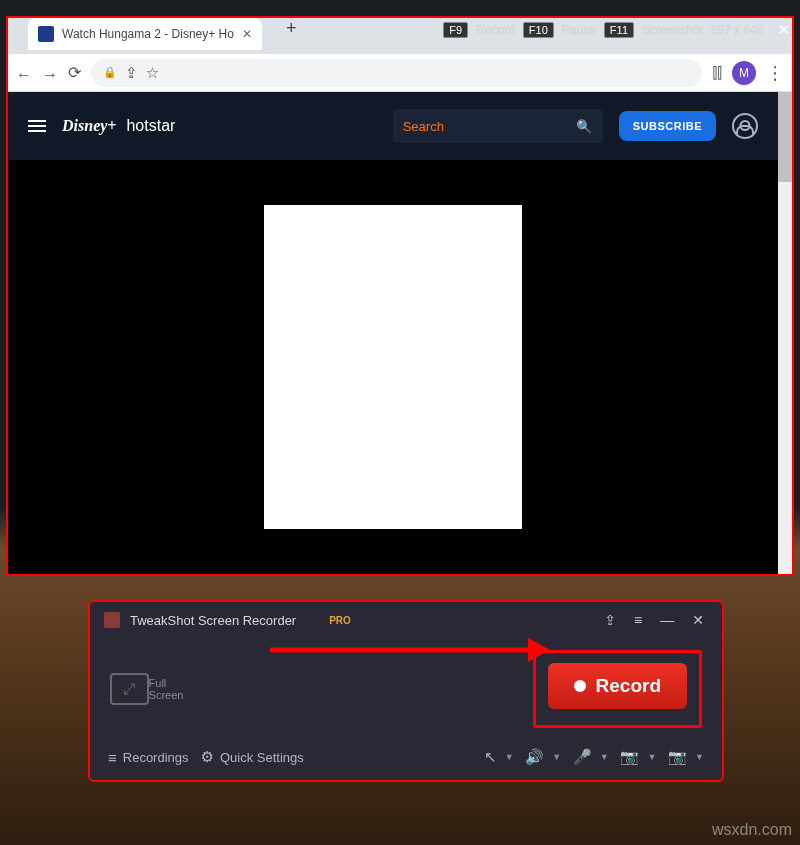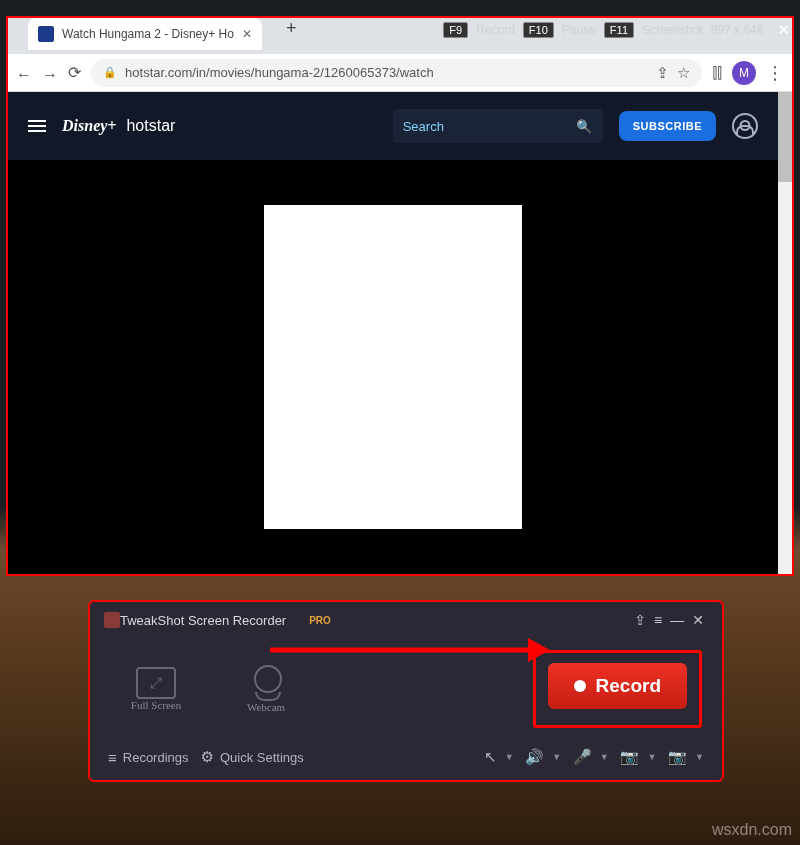--- a/index.html
+++ b/index.html
@@ -33,40 +33,40 @@
   .page { flex: 1; background: #0c111b; display: flex; flex-direction: column; }
   .scroll { width: 14px; background: #f0f0f0; }
   .scroll-thumb { height: 90px; background: #c0c0c0; }
   .page-header { height: 68px; display: flex; align-items: center; padding: 0 20px; gap: 16px; background: #111827; }
   .hamburger { display: flex; flex-direction: column; gap: 3px; cursor: pointer; }
   .hamburger span { width: 18px; height: 2px; background: #fff; }
   .logo { color: #fff; font-size: 16px; font-weight: 600; display: flex; align-items: center; }
   .logo .disneyplus { font-family: serif; font-style: italic; }
   .logo .hotstar { font-weight: 400; margin-left: 10px; }
   .spacer { flex: 1; }
-  .search-box { display: flex; align-items: center; background: #1a2436; border-radius: 4px; height: 34px; width: 210px; padding: 0 10px; gap: 20px; color: #7dd3fc; font-size: 13px; }
+  .search-box { display: flex; align-items: center; background: #1a2436; border-radius: 4px; height: 34px; width: 210px; padding: 0 10px; gap: 20px; color: #f97316; font-size: 13px; }
   .search-ico { font-size: 13px; }
   .subscribe { background: #1b6ee0; color: #fff; border: none; border-radius: 8px; height: 30px; padding: 0 14px; font-size: 11px; font-weight: 700; letter-spacing: .5px; cursor: pointer; }
   .user-ico { width: 26px; height: 26px; border: 2px solid #aab2c1; border-radius: 50%; position: relative; cursor: pointer; }
   .user-ico::before { content:''; position:absolute; top:5px; left:50%; transform:translateX(-50%); width:7px; height:7px; border:2px solid #aab2c1; border-radius:50%; }
   .user-ico::after { content:''; position:absolute; bottom:3px; left:50%; transform:translateX(-50%); width:14px; height:7px; border:2px solid #aab2c1; border-bottom:none; border-radius:7px 7px 0 0; }
   .video-area { flex: 1; background: #000; display: flex; align-items: center; justify-content: center; }
   .video-white { width: 258px; height: 320px; background: #fff; position: relative; }
   .video-white::before, .video-white::after { content:''; position:absolute; left:0; right:0; height:26px; background:#fff; }
   .video-white::before { top:-2px; } .video-white::after { bottom:-2px; }
 
   
   .recorder { position: absolute; left: 88px; top: 600px; width: 636px; background: #2a2834; border-radius: 6px; border: 2px solid red; padding: 0; z-index: 25; color: #d9d7e0; }
-  .rec-title { display: flex; align-items: center; padding: 10px 14px; font-size: 13px; }
+  .rec-title { display: flex; align-items: center; padding: 10px 14px; gap: 10px; font-size: 13px; }
   .rec-title-icon { width: 16px; height: 16px; background: #8b3a3a; border-radius: 2px; }
   .pro { color: #e3a23a; font-weight: 700; font-size: 10px; margin-left: 23px; }
   .rec-title .spacer { flex: 1; }
   .window-btn { color: #c7c4d1; font-size: 14px; cursor: pointer; padding: 0 4px; }
   .rec-body { display: flex; align-items: center; padding: 12px 20px 10px; gap: 18px; position: relative; }
-  .mode { display: flex; flex-direction: column; align-items: center; width: 92px; cursor: pointer; font-family: Liberation Serif, serif; }
+  .mode { display: flex; flex-direction: row; align-items: center; width: 92px; cursor: pointer; }
   .mode-icon { width: 40px; height: 32px; border: 2px solid #696678; border-radius: 4px; position: relative; }
   .mode.fullscreen .mode-icon::before { content:'⤢'; position:absolute; inset:0; color:#696678; font-size:15px; display:flex; align-items:center; justify-content:center; }
   .mode.region .mode-icon { border-style: dashed; }
   .mode.region .mode-icon::before { content:'+'; position:absolute; inset:0; color:#696678; font-size:16px; display:flex; align-items:center; justify-content:center; }
   .mode.window .mode-icon { border-color: #f0eef5; }
   .mode.window .mode-icon::before { content:''; position:absolute; top:0; left:0; right:0; height:7px; background:#f0eef5; border-radius:2px 2px 0 0; }
   .mode.webcam .mode-icon { border:none; width:28px; height:36px; }
   .mode.webcam .mode-icon::before { content:''; position:absolute; top:0; left:2px; width:24px; height:24px; border:2px solid #696678; border-radius:50%; }
   .mode.webcam .mode-icon::after { content:''; position:absolute; bottom:0; left:3px; width:22px; height:7px; border:2px solid #696678; border-top:none; border-radius:0 0 12px 12px; }
   .mode-label { font-size: 11px; color: #8b889a; }
@@ -106,21 +106,20 @@
       <span class="tab-close">✕</span>
     </div>
     <span class="newtab">+</span>
   </div>
   <div class="toolbar">
     <button class="nav-btn">←</button>
     <button class="nav-btn">→</button>
     <button class="nav-btn">⟳</button>
     <div class="url-bar">
       <span class="lock">🔒</span>
-      <span class="url-text">hotstar.com/in/movies/hungama-2/1260065373/watch</span>
       <span class="icon-btn">⇪</span>
       <span class="icon-btn">☆</span>
     </div>
     <span class="icon-btn">⫿⫿</span>
     <div class="avatar">M</div>
     <span class="menu-dots">⋮</span>
   </div>
   <div class="content">
     <div class="page">
       <div class="page-header">
@@ -164,24 +163,20 @@
   </div>
   <div class="rec-body">
     <svg class="arrow" viewBox="0 0 280 40">
       <line x1="0" y1="20" x2="258" y2="20" stroke="red" stroke-width="5"></line>
       <polygon points="258,8 280,20 258,32" fill="red"></polygon>
     </svg>
     <div class="mode fullscreen">
       <div class="mode-icon"></div>
       <span class="mode-label">Full Screen</span>
     </div>
-    <div class="mode webcam">
-      <div class="mode-icon"></div>
-      <span class="mode-label">Webcam</span>
-    </div>
     <div class="record-wrap">
       <button class="record-btn">
         <span class="rec-dot"></span>
         <span>Record</span>
       </button>
     </div>
   </div>
   <div class="rec-footer">
     <button class="foot-btn">
         <span class="foot-ico">≡</span>

